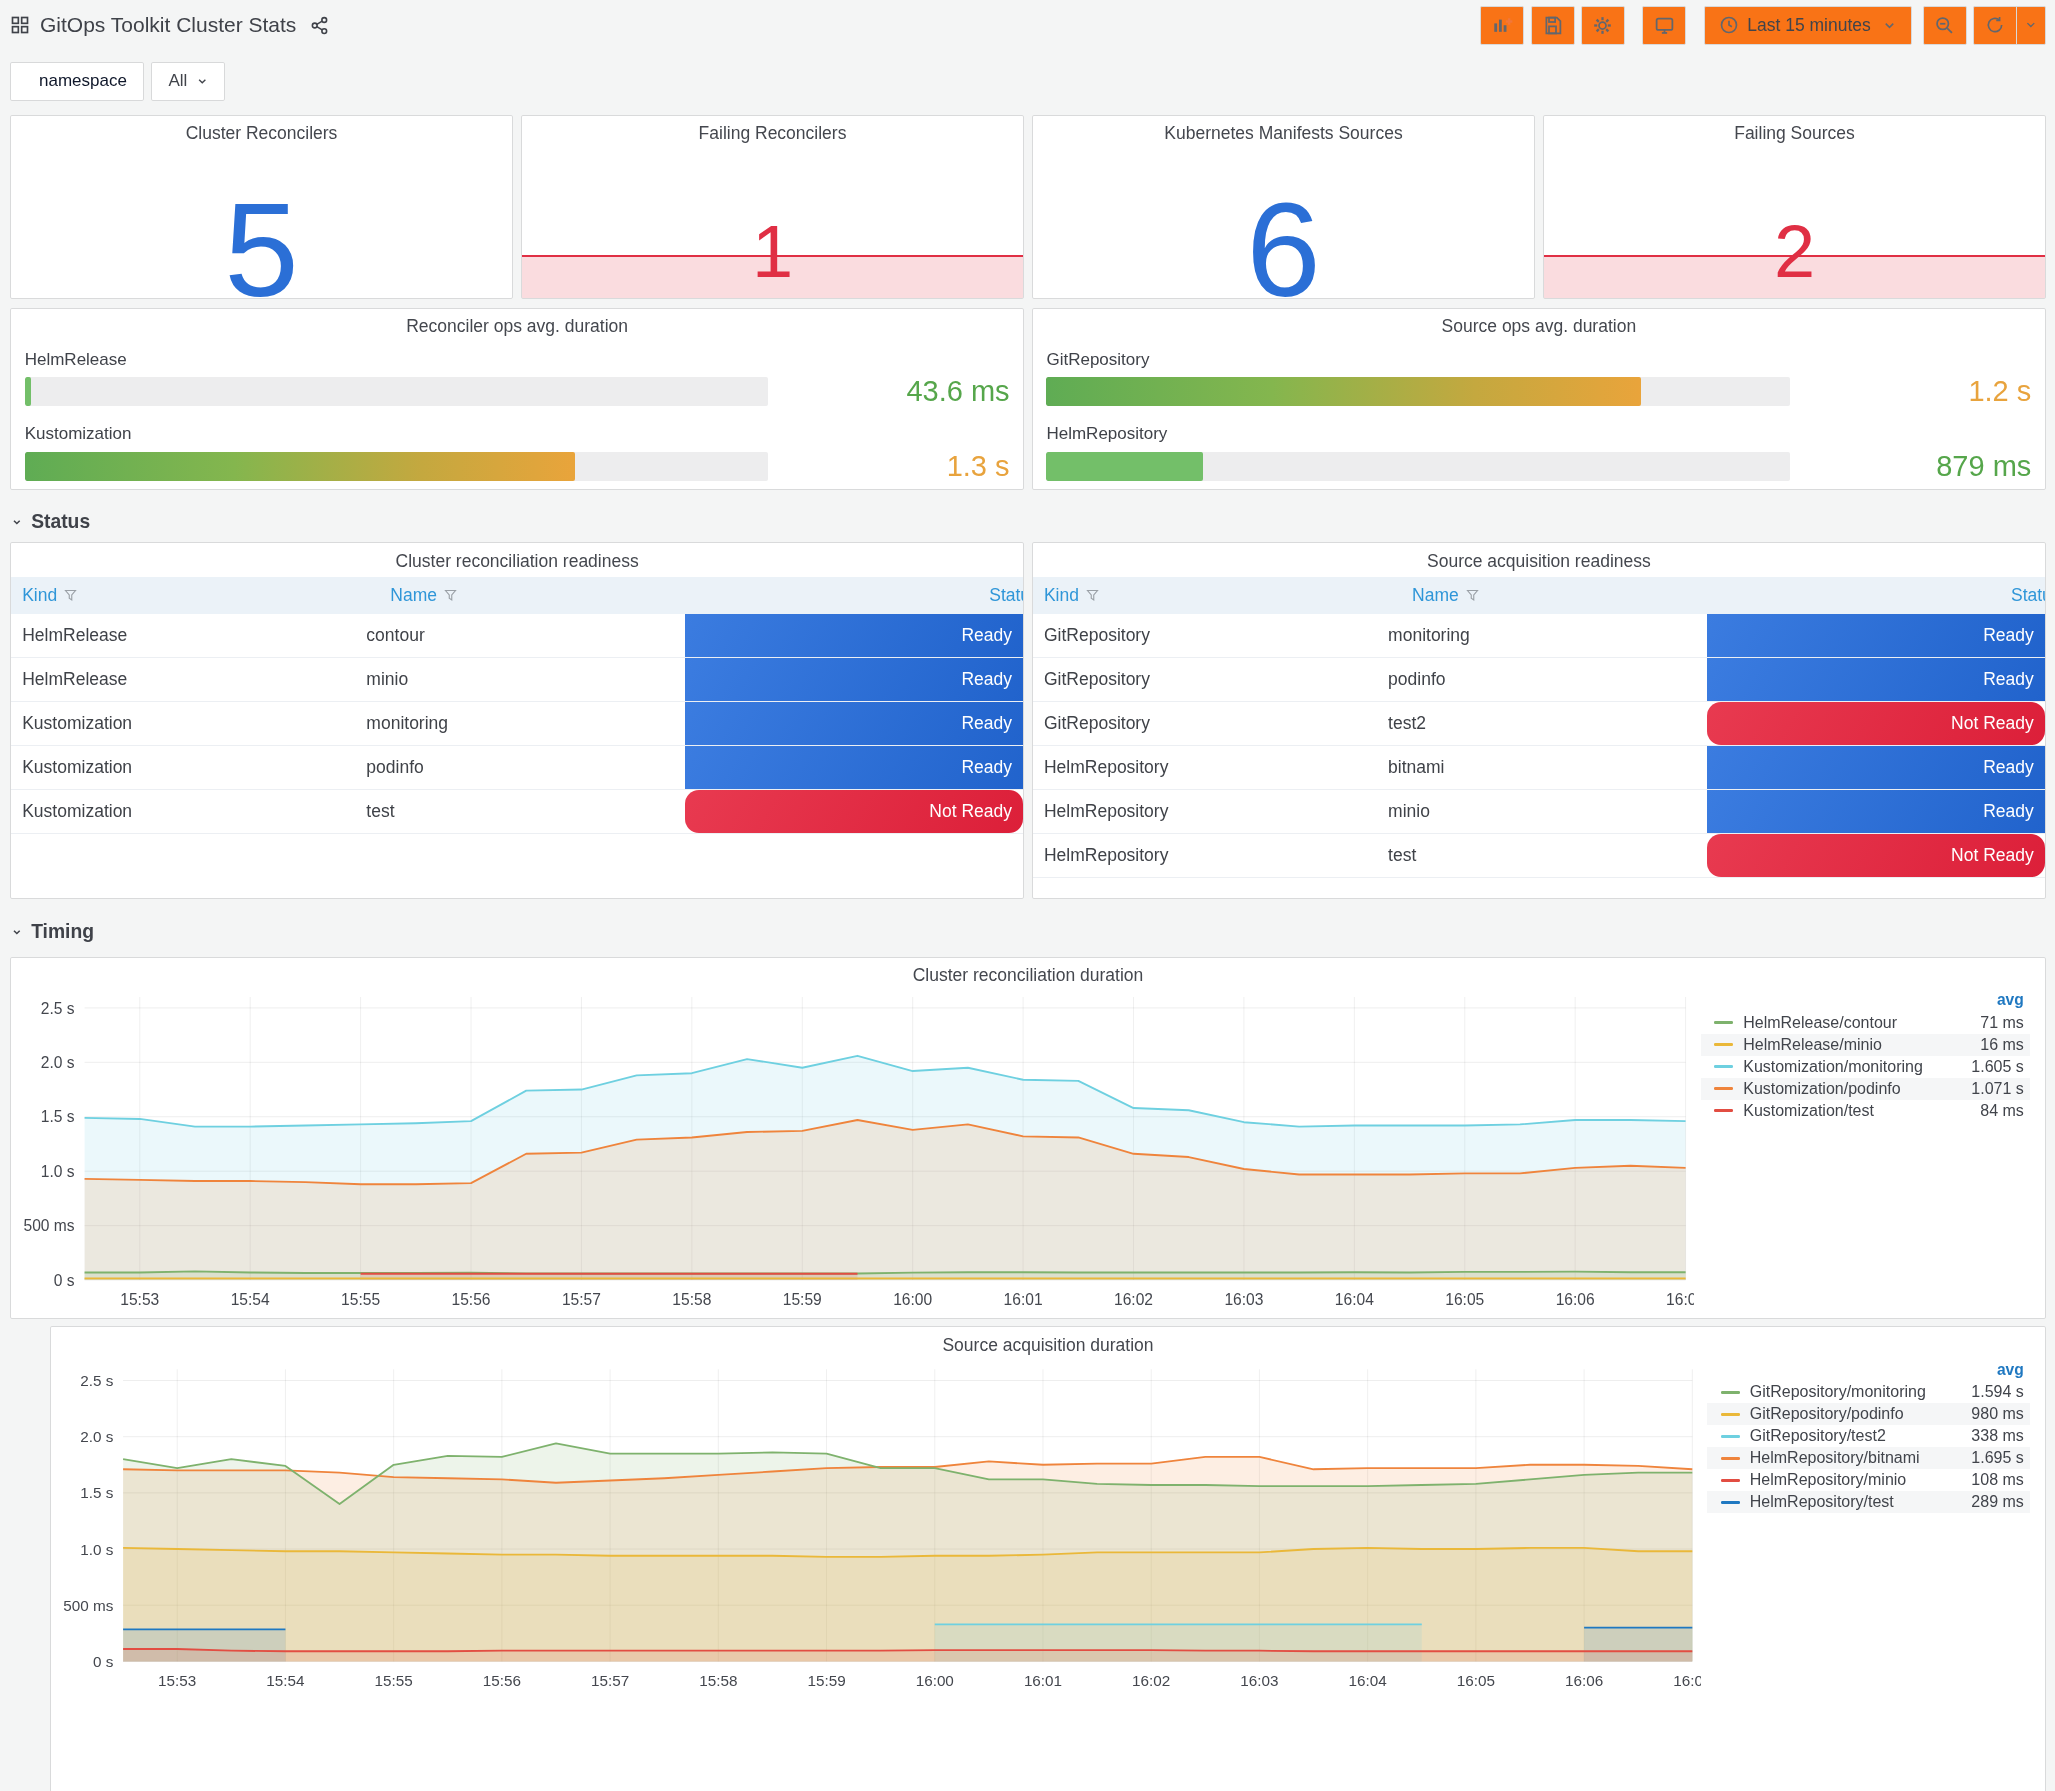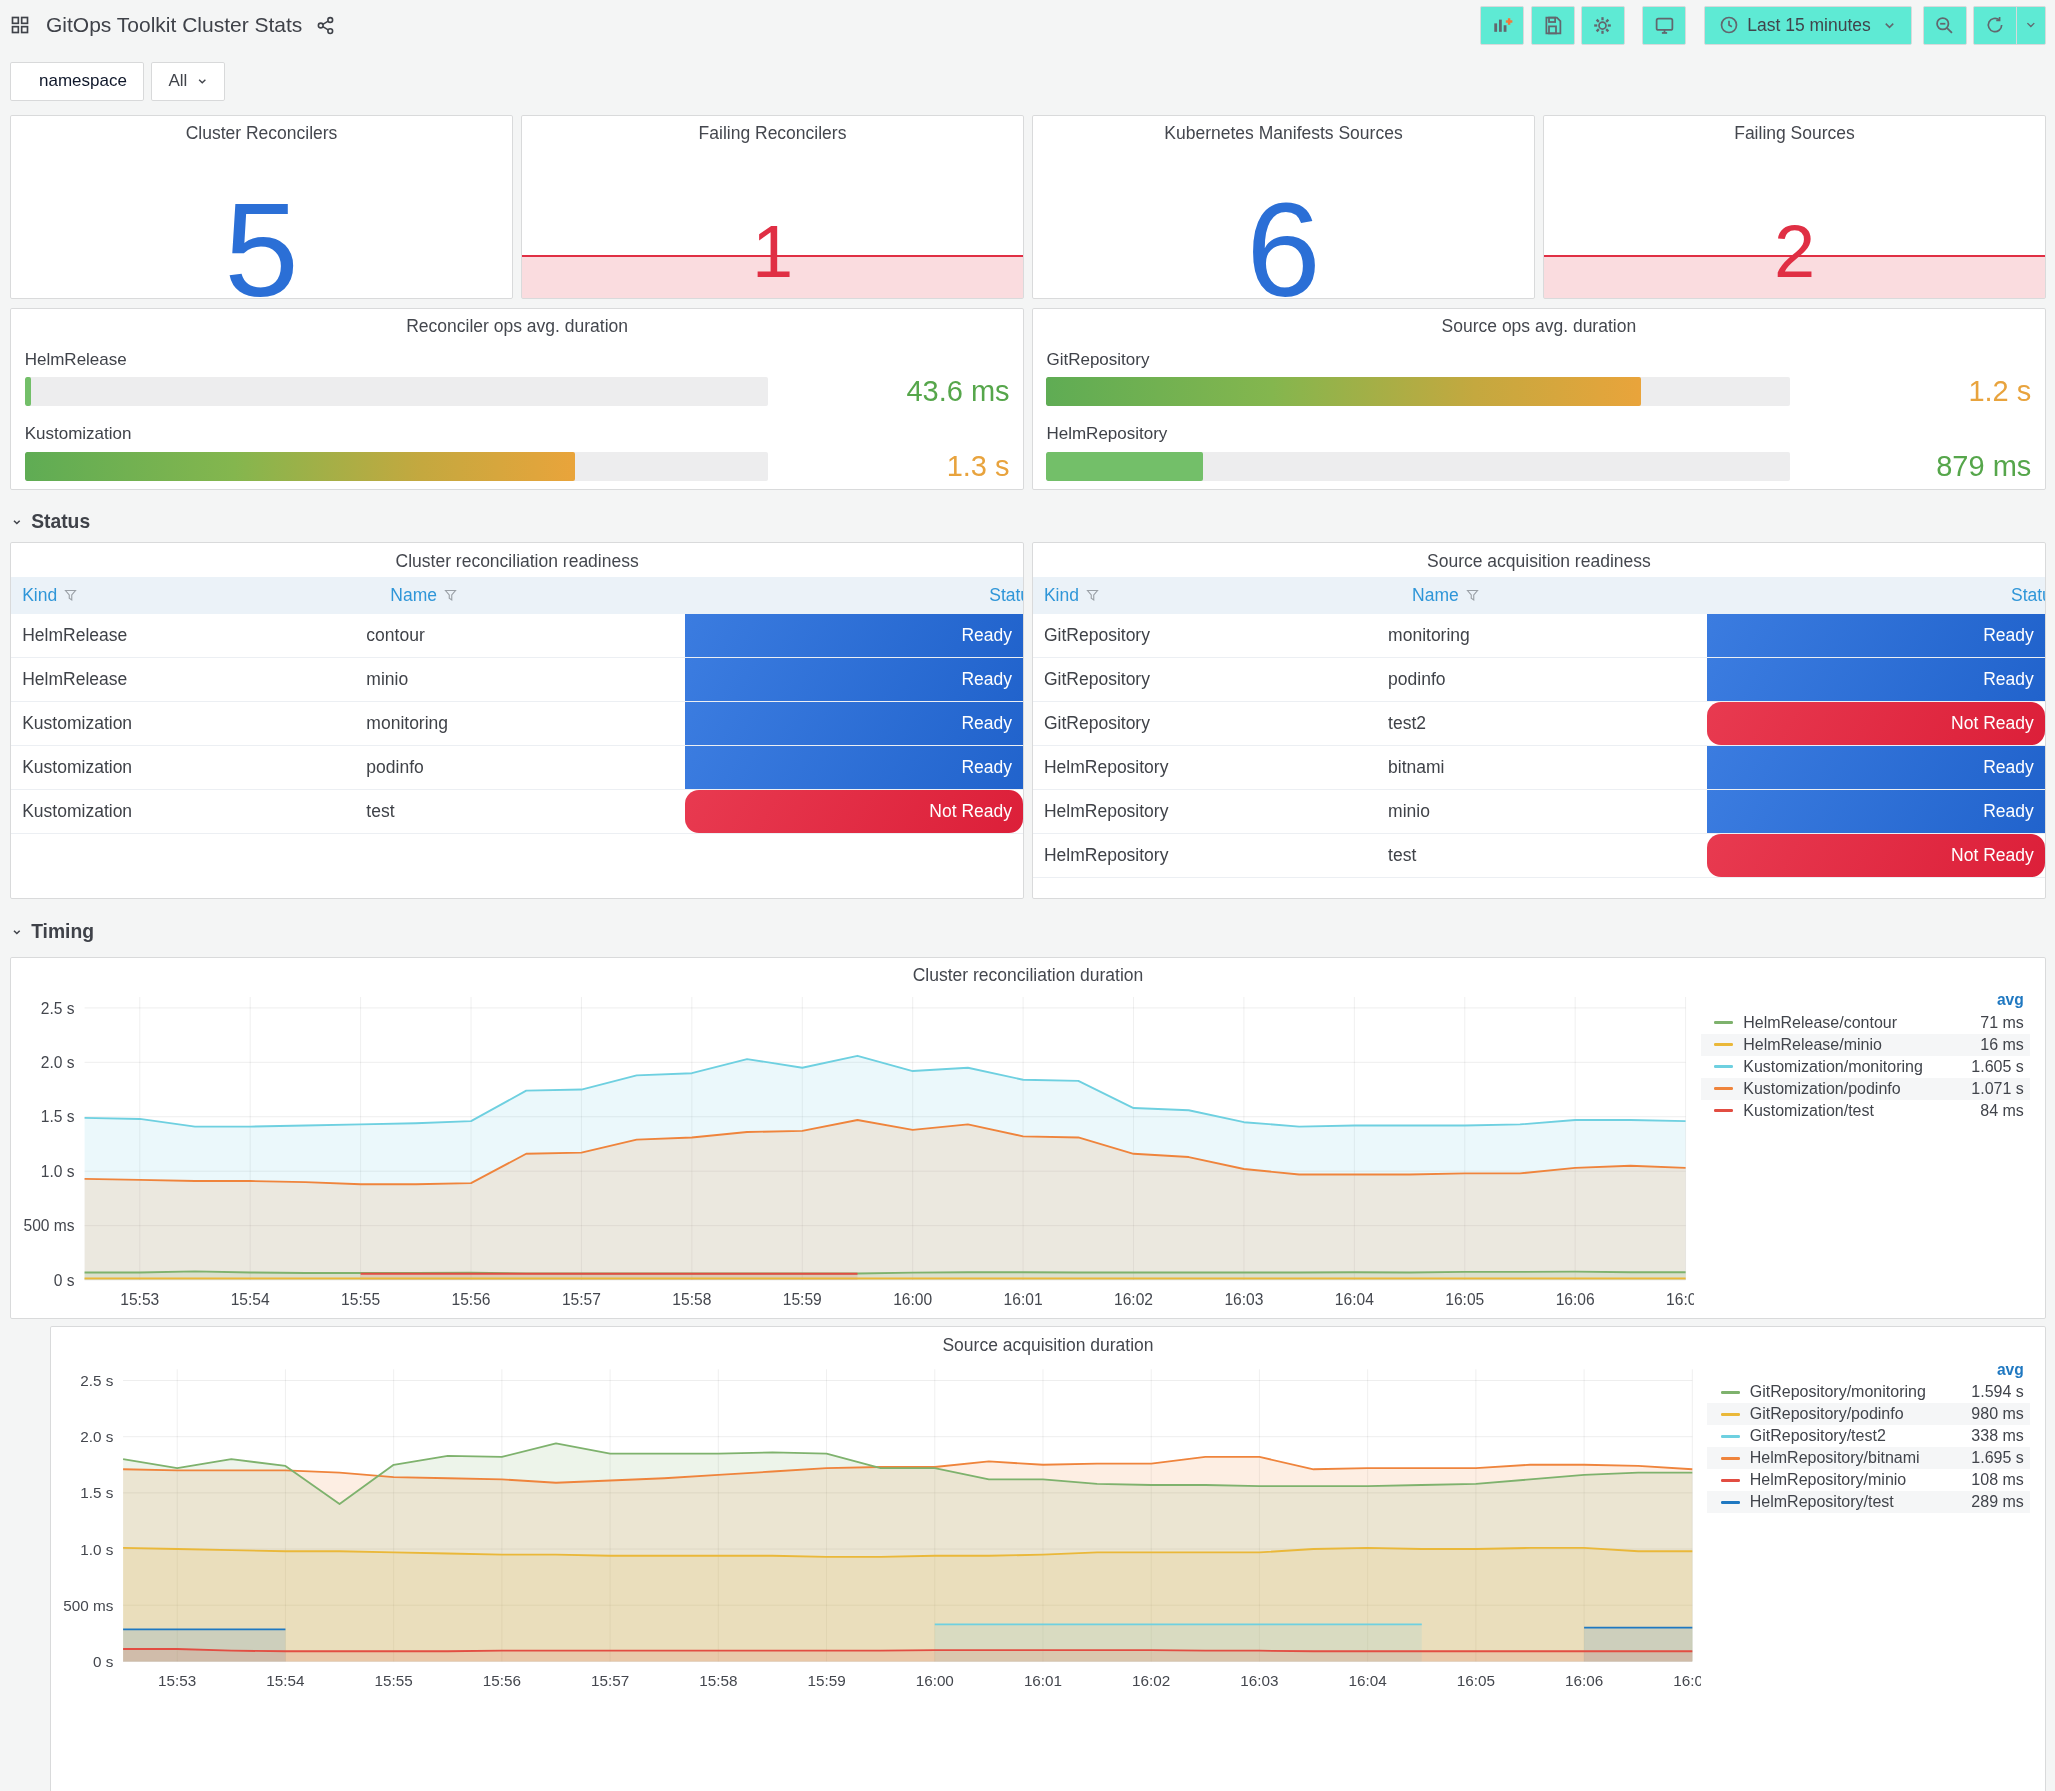--- a/index.html
+++ b/index.html
@@ -1,24 +1,24 @@
 <!DOCTYPE html>
 <html style="font-size:10px"><head>
 <meta charset="utf-8">
 <style>
   * { margin:0; padding:0; box-sizing:border-box; }
   html,body { width:2056px; height:1791px; background:#f4f5f5; font-family:"Liberation Sans",sans-serif; color:#41444b; overflow:hidden; }
   .page { position:relative; width:2056px; height:1791px; padding:0 10px; }
 
   
   .topbar { display:flex; align-items:center; height:50px; }
-  .topbar .title { font-size:21px; font-weight:500; color:#3f4249; margin-left:16px; }
+  .topbar .title { font-size:21px; font-weight:500; color:#3f4249; margin-left:10px; }
   .icon-btn svg, .topbar svg { display:block; }
   .tb-right { margin-left:auto; display:flex; align-items:center; }
-  .tb-btn { background:#5eead4; border:0.6px solid #d8d9da; border-radius:1.9px; height:39px; min-width:44px;
+  .tb-btn { background:#f97316; border:0.6px solid #d8d9da; border-radius:1.9px; height:39px; min-width:44px;
             display:flex; align-items:center; justify-content:center; cursor:pointer; margin-left:6.2px; }
   .tb-btn.gap { margin-left:17.5px; }
   .timepicker { padding:0 13.7px; font-size:17.5px; color:#41444b; }
   .timepicker .clock { margin-right:8.7px; }
   .timepicker .chev { margin-left:11.2px; }
   .split { display:flex; align-items:stretch; padding:0; min-width:0; }
   .split .seg { display:flex; align-items:center; justify-content:center; width:42px; }
   .split .seg + .seg { border-left:0.6px solid #d8d9da; width:29px; }
 
   

